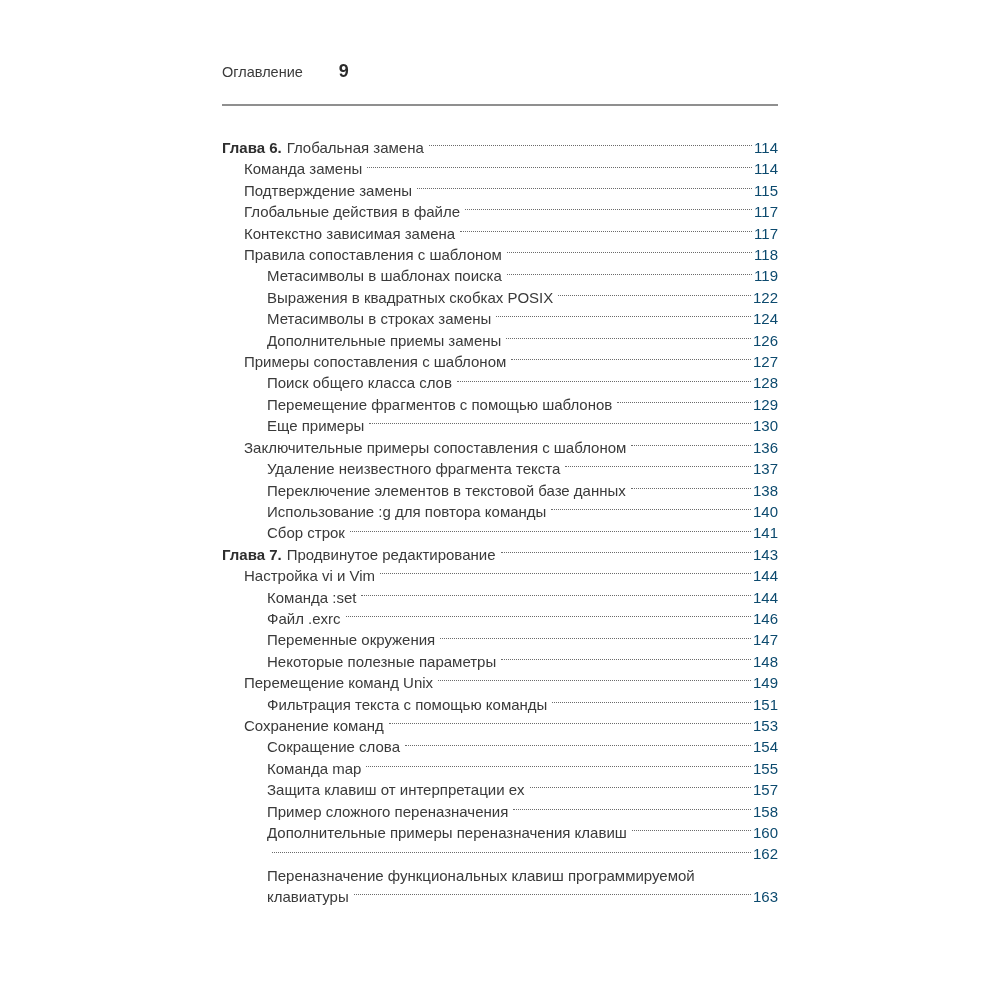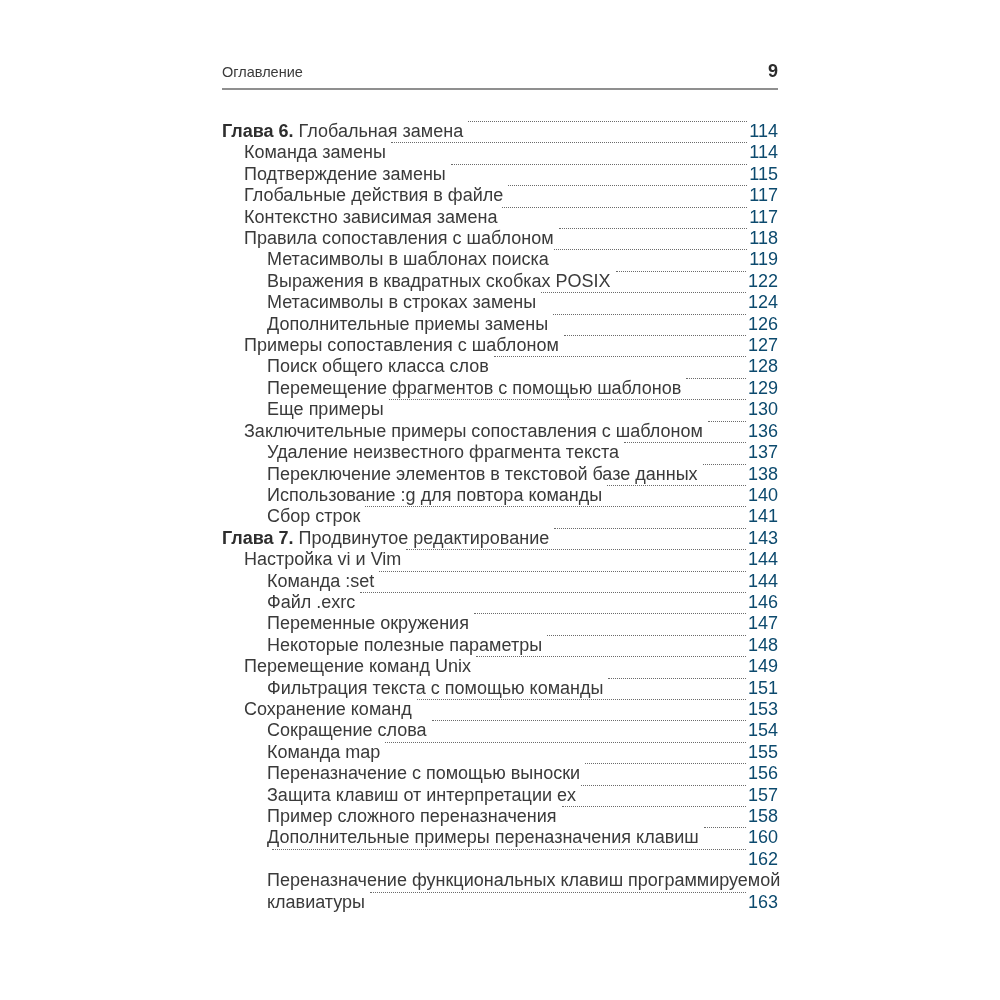--- a/index.html
+++ b/index.html
@@ -17,44 +17,44 @@
     overflow: hidden;
   }
   .content {
     position: absolute;
     left: 222px;
     top: 62px;
     width: 556px;
   }
   .running-head {
     display: flex;
-    justify-content: space-between;
+    justify-content: flex-start;
     align-items: baseline;
-    gap: 24px;
-    padding-bottom: 8px;
+    gap: 36px;
+    padding-bottom: 24px;
     border-bottom: 2px solid #8f8f8f;
   }
   .running-head .head-title {
     font-size: 14.5px;
     line-height: 16px;
     color: #3a3a3a;
   }
   .running-head .head-pagenum {
     font-size: 18px;
     line-height: 18px;
     font-weight: bold;
     color: #2b2b2b;
   }
   .toc {
     margin-top: 31px;
   }
   .toc-row {
     display: flex;
-    align-items: flex-start;
-    font-size: 18px;
+    align-items: center;
+    font-size: 15px;
     line-height: 21.4px;
     color: #3a3a3a;
     white-space: nowrap;
   }
   .toc-row.l1 { padding-left: 22px; }
   .toc-row.l2 { padding-left: 45px; }
   .toc-row.gap-before { }
   .toc-prefix {
     font-weight: bold;
     color: #2e2e2e;
@@ -257,26 +257,20 @@
     <span class="toc-pagenum">154</span>
   </div>
         <div class="toc-row l2">
 
     <span class="toc-label">Команда map</span>
     <span class="toc-leader"></span>
     <span class="toc-pagenum">155</span>
   </div>
         <div class="toc-row l2">
 
-    <span class="toc-label">Переназначение с помощью выноски</span>
-    <span class="toc-leader"></span>
-    <span class="toc-pagenum">156</span>
-  </div>
-        <div class="toc-row l2">
-
     <span class="toc-label">Защита клавиш от интерпретации ex</span>
     <span class="toc-leader"></span>
     <span class="toc-pagenum">157</span>
   </div>
         <div class="toc-row l2">
 
     <span class="toc-label">Пример сложного переназначения</span>
     <span class="toc-leader"></span>
     <span class="toc-pagenum">158</span>
   </div>

